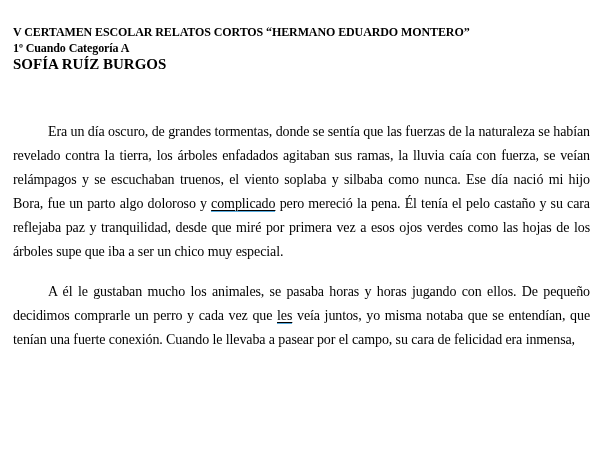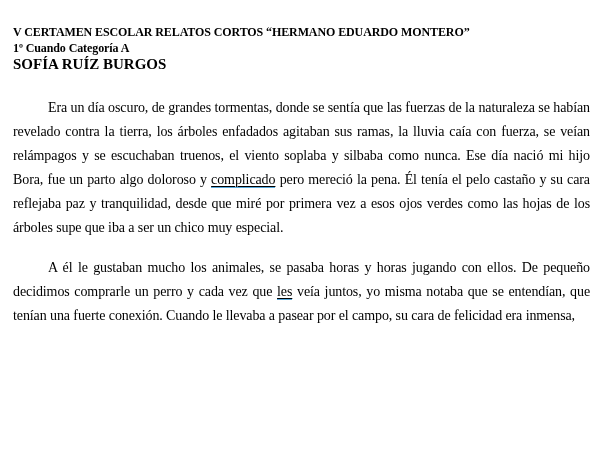--- a/index.html
+++ b/index.html
@@ -42,21 +42,21 @@
     line-height: 16px;
   }
   .body-p {
     font-size: 14px;
     line-height: 24px;
     text-align: justify;
     text-indent: 35px;
     margin: 0;
     letter-spacing: -0.1px;
   }
-  .body-p.first  { margin-top: 24px; }
+  .body-p.first  { margin-top: 48px; }
   .body-p.second { margin-top: 16px; }
   .grammar-flag {
     text-decoration: underline;
     text-decoration-thickness: 1px;
     text-underline-offset: 2px;
     border-bottom: 1px solid #57aade;
     padding-bottom: 0px;
   }
 </style>
 </head>

